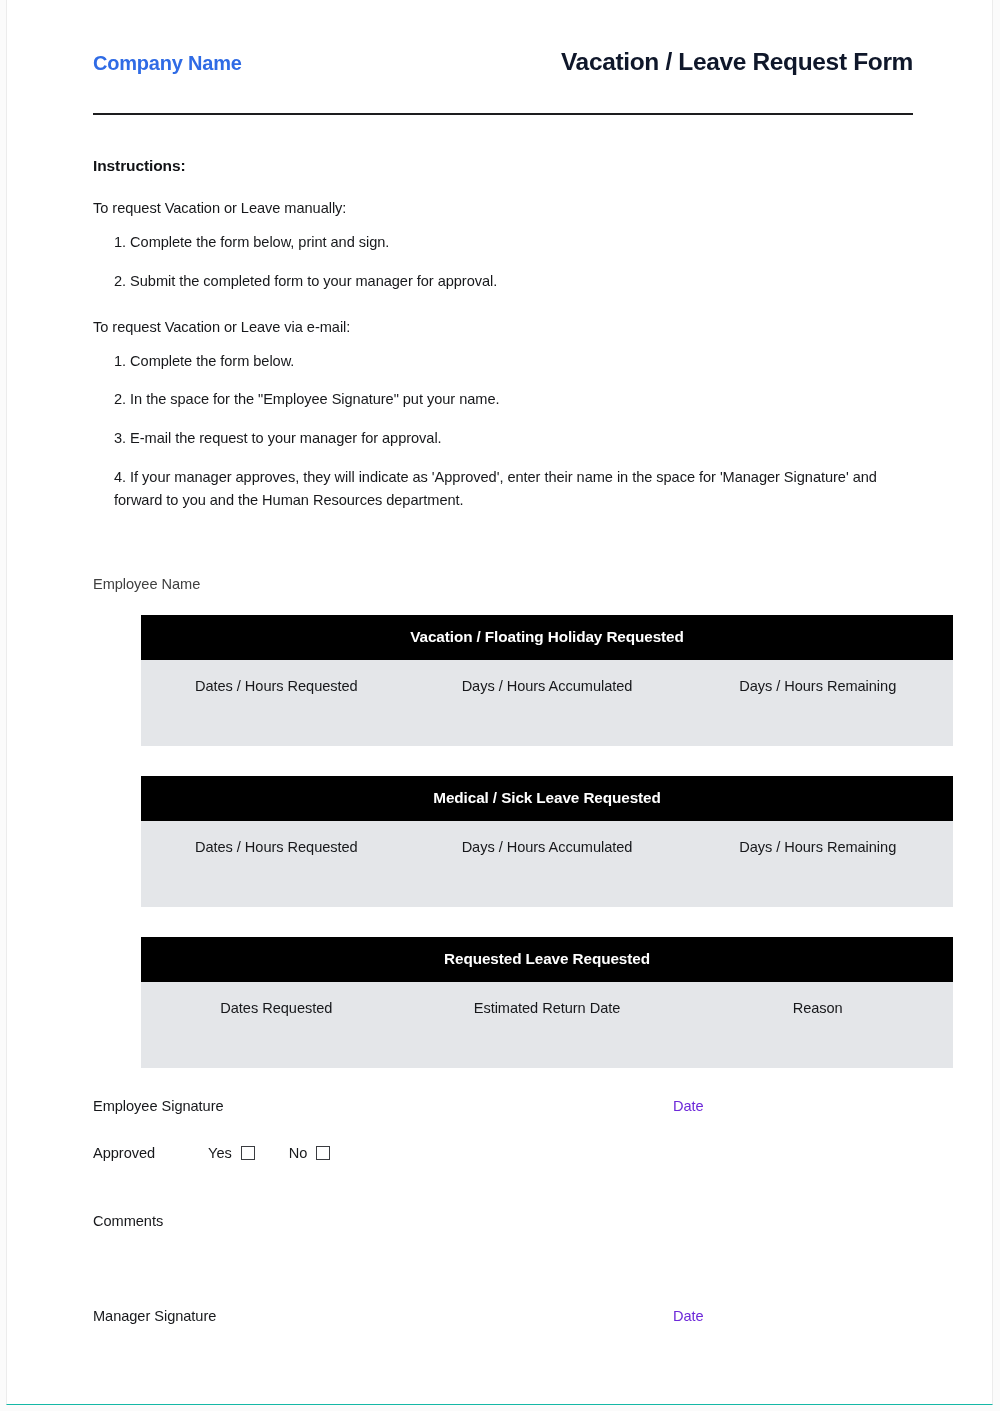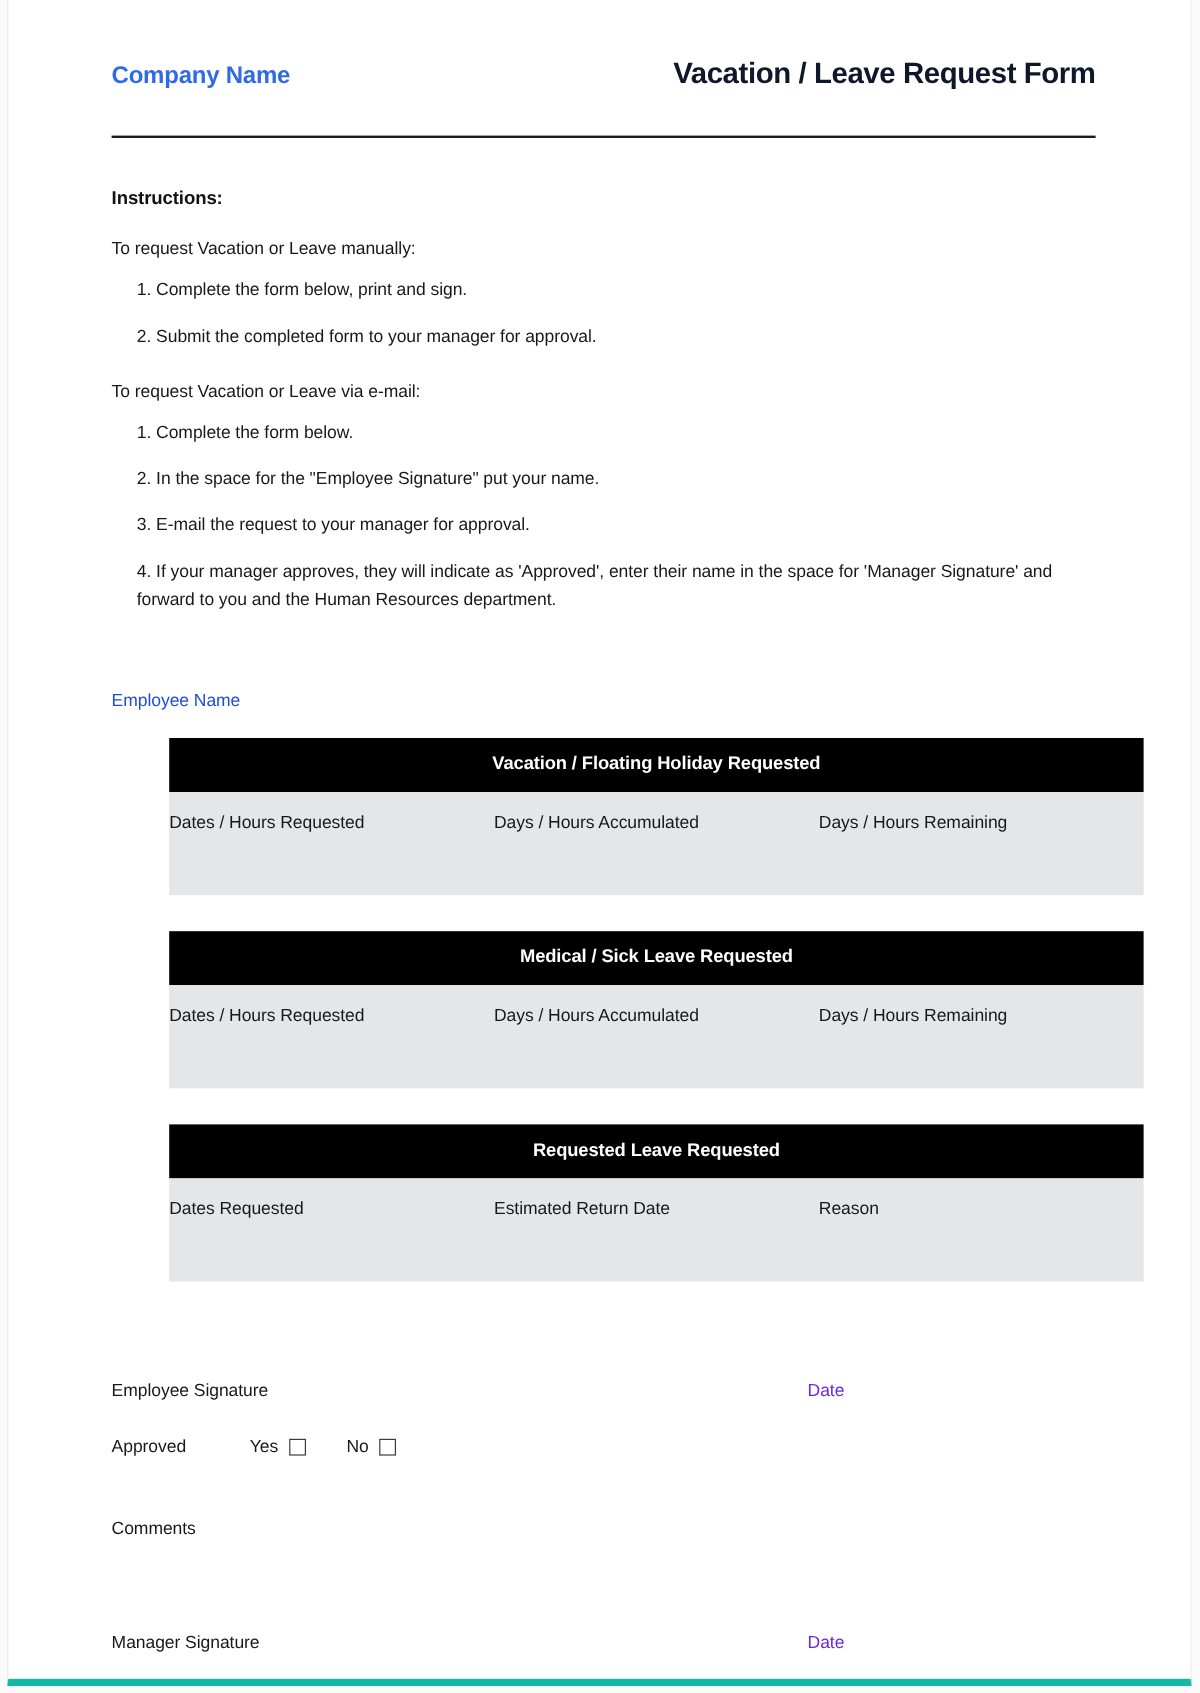--- a/index.html
+++ b/index.html
@@ -25,21 +25,21 @@
 
   .page-sheet {
     position: absolute;
     left: 6px;
     top: 0px;
     width: 987px;
     height: 1405px;
     background: #ffffff;
     border-left: 1px solid #ececec;
     border-right: 1px solid #ececec;
-    border-bottom: 6px solid #14b8a6;
+    border-bottom: 1px solid #14b8a6;
     box-sizing: border-box;
   }
 
   .content {
     position: absolute;
     left: 86px;
     top: 0;
     width: 820px;
   }
 
@@ -102,21 +102,21 @@
     color: #17181b;
     margin-top: 15px;
     padding-left: 21px;
     line-height: 1.62;
     letter-spacing: -0.05px;
   }
 
   
   .employee-name-label {
     font-size: 14.6px;
-    color: #1d4ed8;
+    color: #404040;
     margin-top: 63px;
     letter-spacing: -0.05px;
   }
 
   
   .leave-table {
     margin-top: 23px;
     width: 812px;
     margin-left: 8px;
     padding-left: 40px;
@@ -137,33 +137,34 @@
   }
   .table-body {
     background: #e4e6e9;
     height: 86px;
     display: flex;
   }
   .table-col {
     flex: 1 1 0;
     display: flex;
     align-items: flex-start;
+    justify-content: center;
     padding-top: 18px;
     box-sizing: border-box;
   }
   .col-header {
     font-size: 14.6px;
     color: #17181b;
     letter-spacing: -0.05px;
     text-align: center;
   }
 
   
   .sig-block {
-    margin-top: 83px;
+    margin-top: 30px;
     position: relative;
     text-align: center;
   }
   .sig-row {
     position: relative;
     height: 40px;
   }
   .sig-label {
     font-size: 14.6px;
     color: #17181b;

